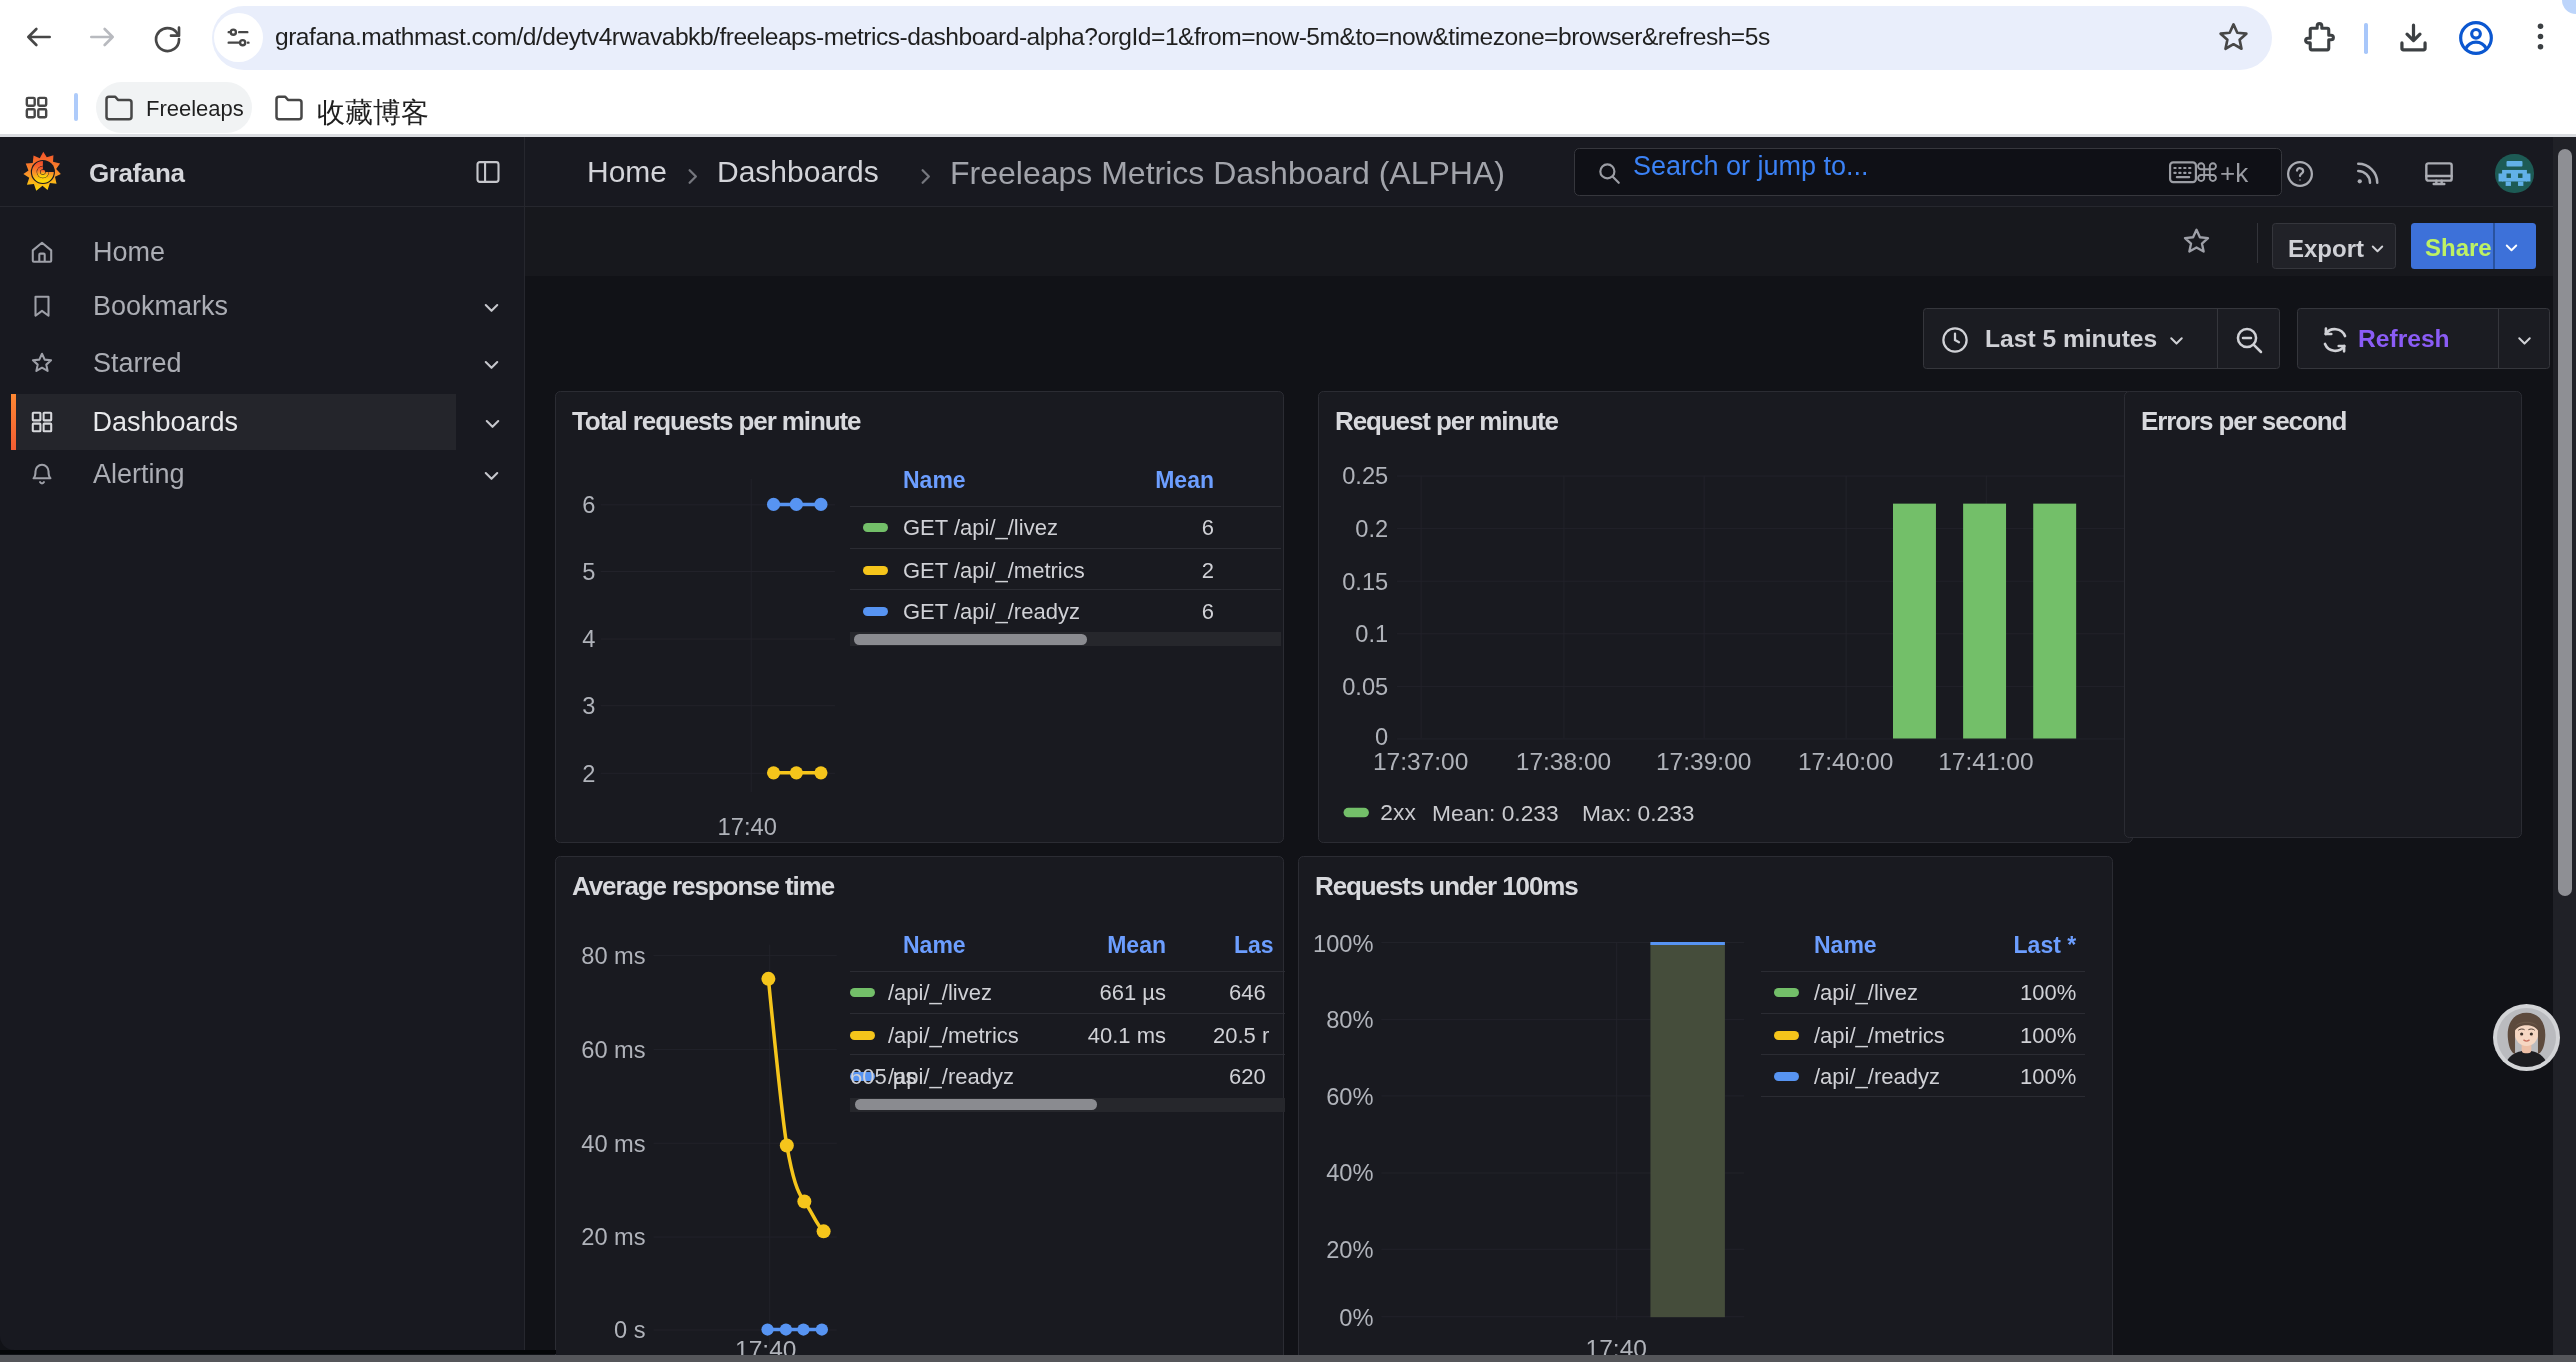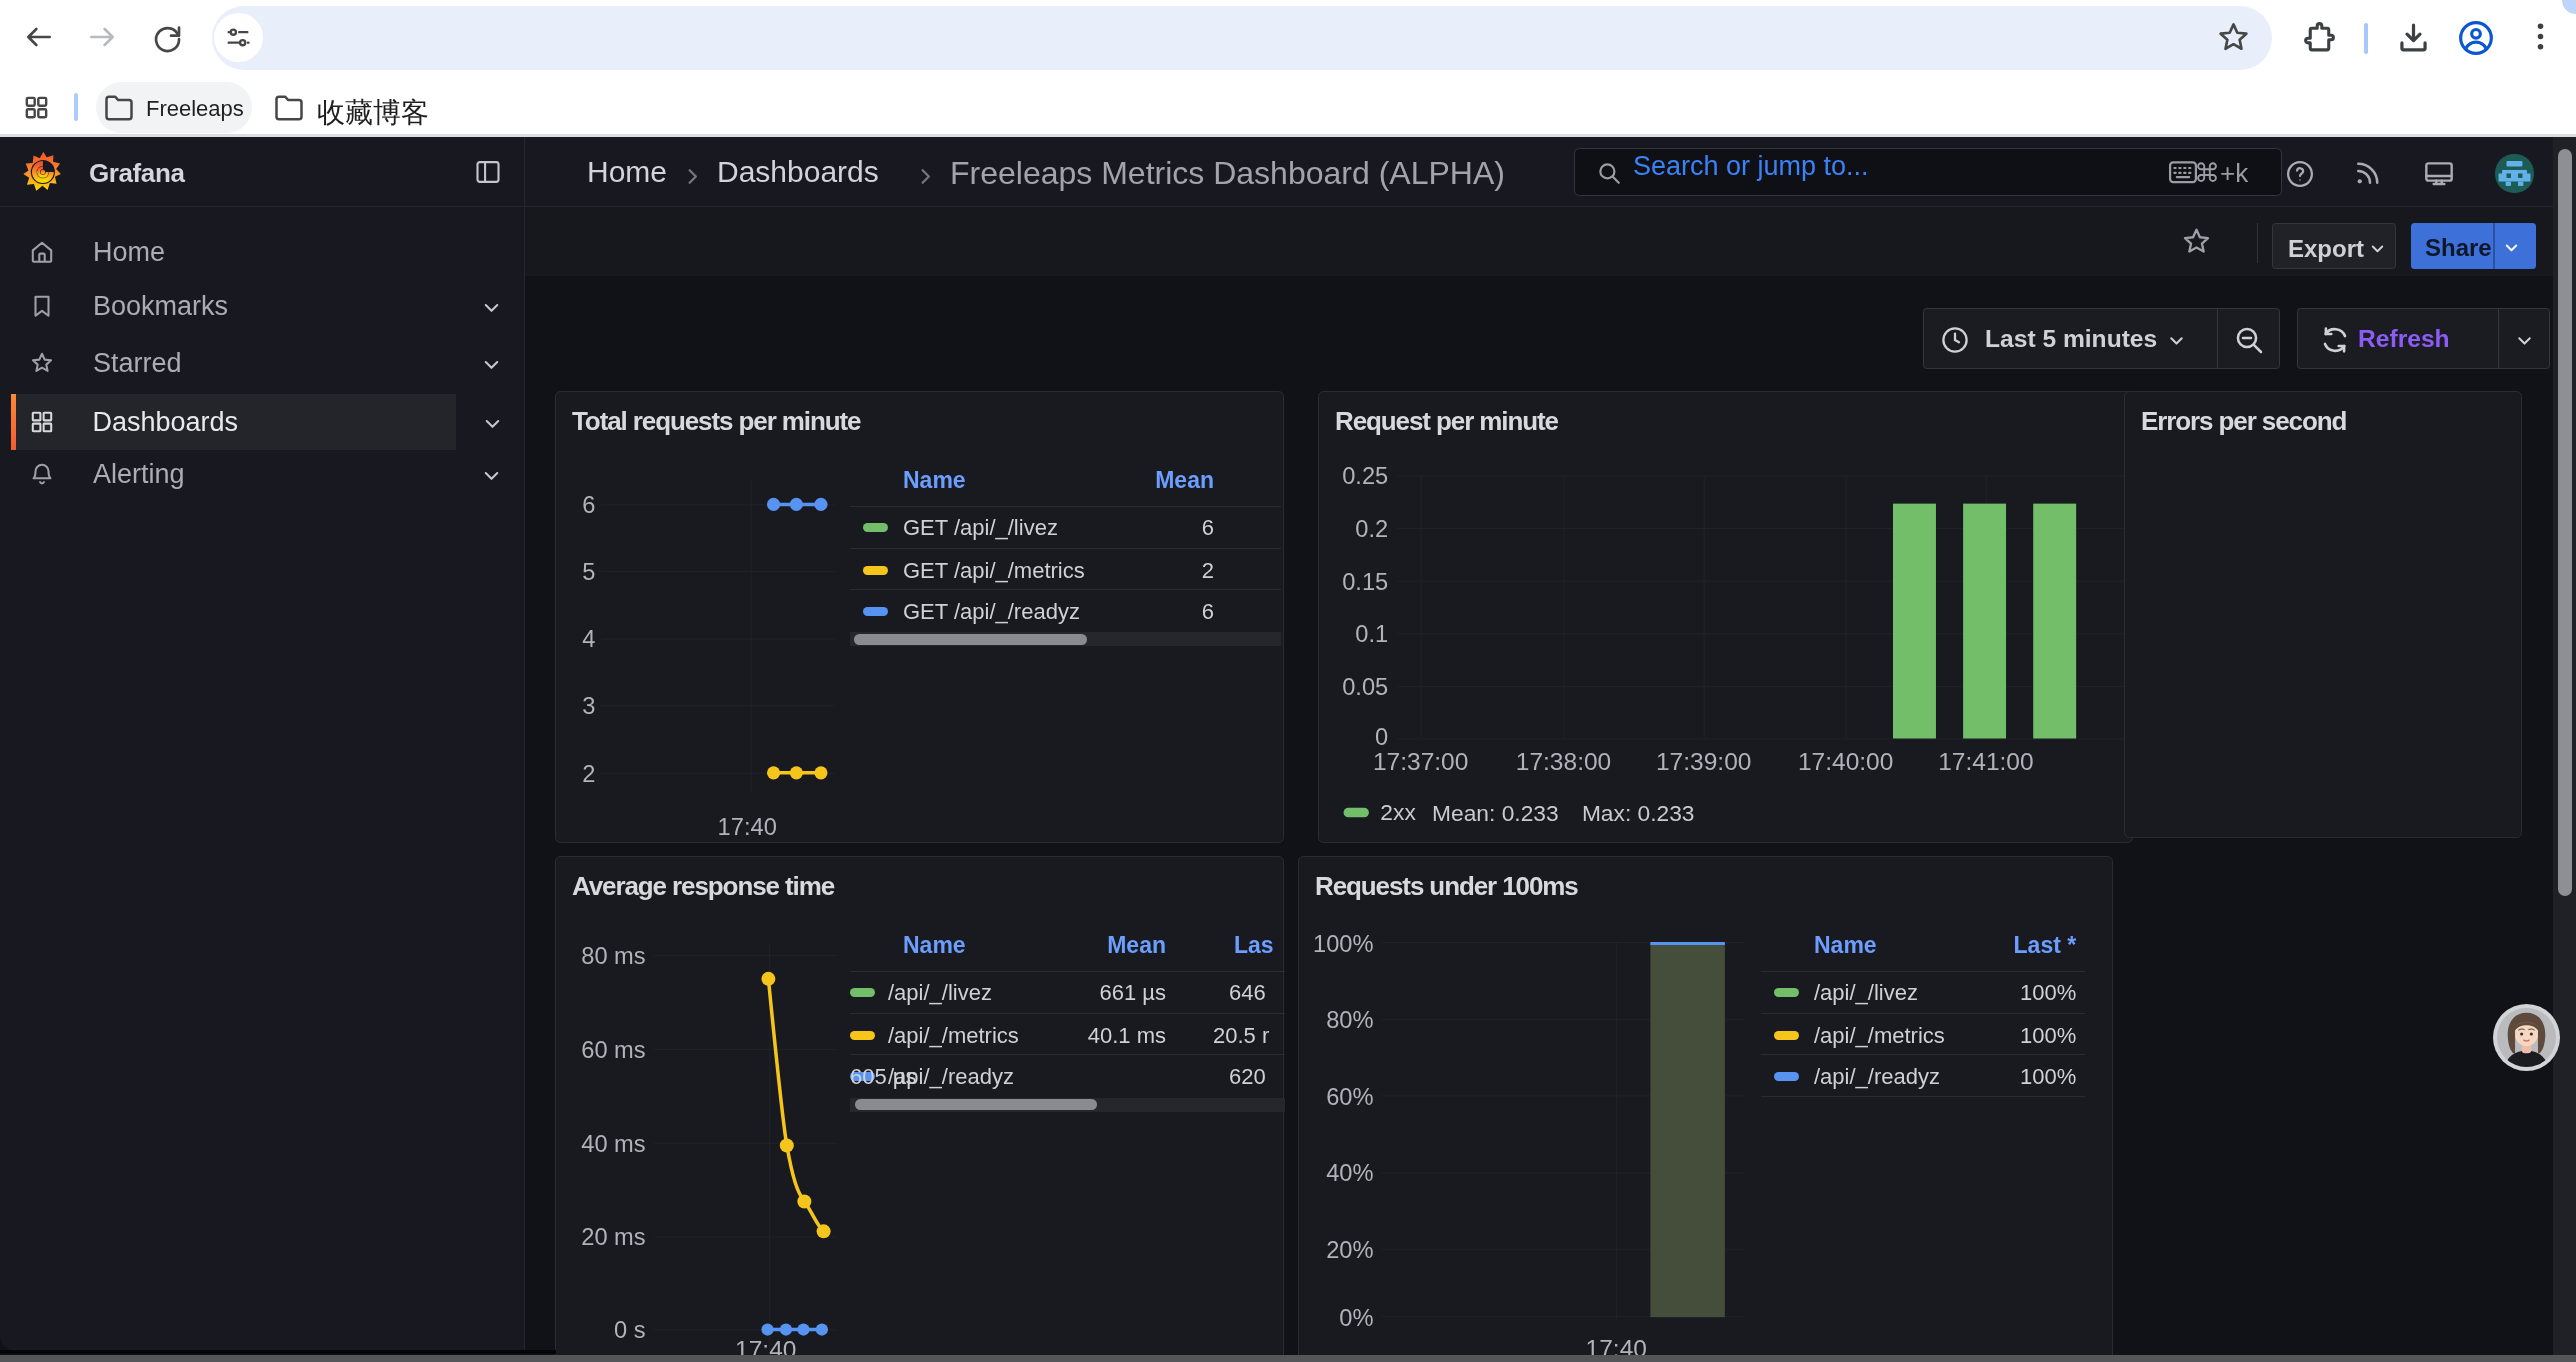--- a/index.html
+++ b/index.html
@@ -59,20 +59,21 @@
         <path d="M21 5v6h-6" stroke-linejoin="round"></path>
       </svg>
     <div id="urlpill"></div>
     <div id="sitechip"></div>
     <svg class="abs" style="left:224px;top:24px" width="28" height="28" viewBox="0 0 24 24" fill="none" stroke="#474747" stroke-width="2" stroke-linecap="round">
         <circle cx="8" cy="7" r="2.2"></circle>
         <path d="M13 7h7M4 7h1.5"></path>
         <circle cx="16" cy="16" r="2.2"></circle>
         <path d="M4 16h9M20.5 16H21"></path>
       </svg>
+    <div id="urltext">grafana.mathmast.com/d/deytv4rwavabkb/freeleaps-metrics-dashboard-alpha?orgId=1&amp;from=now-5m&amp;to=now&amp;timezone=browser&amp;refresh=5s</div>
     <svg class="abs" style="left:2215px;top:19px" width="37" height="37" viewBox="0 0 24 24" fill="none" stroke="#474747" stroke-width="1.7" stroke-linejoin="round">
         <path d="M12 3.5l2.47 5.4 5.9.62-4.4 3.98 1.22 5.8L12 16.35 6.81 19.3l1.22-5.8-4.4-3.98 5.9-.62z"></path>
       </svg>
     <svg class="abs" style="left:2301px;top:19px" width="37" height="37" viewBox="0 0 24 24" fill="none" stroke="#3c4043" stroke-width="2" stroke-linejoin="round">
         <path d="M10.5 4.5a1.5 1.5 0 0 1 3 0V6H17a1 1 0 0 1 1 1v3.5h1.5a1.5 1.5 0 0 1 0 3H18V19a1 1 0 0 1-1 1H7a1 1 0 0 1-1-1v-3.5H4.5a1.5 1.5 0 0 1 0-3H6V7a1 1 0 0 1 1-1h3.5z"></path>
       </svg>
     <div class="abs" style="left:2364px;top:23px;width:3.5px;height:31px;background:#a8c7fa;border-radius:1.8px"></div>
     <svg class="abs" style="left:2395px;top:19px" width="37" height="37" viewBox="0 0 24 24" fill="none" stroke="#3c4043" stroke-width="2.1" stroke-linecap="round" stroke-linejoin="round">
         <path d="M12 4v10m0 0l-4.2-4.2M12 14l4.2-4.2"></path>
         <path d="M4.5 15.5V19a1 1 0 0 0 1 1h13a1 1 0 0 0 1-1v-3.5" stroke-linejoin="miter"></path>
@@ -235,21 +236,21 @@
           <path d="M12 3.5l2.47 5.4 5.9.62-4.4 3.98 1.22 5.8L12 16.35 6.81 19.3l1.22-5.8-4.4-3.98 5.9-.62z"></path>
         </svg>
       <div class="abs" style="left:1732px;top:16px;width:0.9px;height:40px;background:#33343a"></div>
       <div class="abs" style="left:1747px;top:16px;width:124px;height:46px;background:#212228;border:0.9px solid #35363c;border-radius:3.5px">
         <div class="abs" style="left:15px;top:10.5px;font-size:24px;font-weight:600;color:#d0d1d6">Export</div>
         <svg class="abs" style="left:95px;top:15px" width="19" height="19" viewBox="0 0 24 24" fill="none" stroke="#d0d1d6" stroke-width="2.4" stroke-linecap="round" stroke-linejoin="round">
             <path d="M6 9.5l6 6 6-6"></path>
           </svg>
       </div>
       <div class="abs" style="left:1886px;top:16px;width:125px;height:46px;background:#3d71d9;border-radius:3.5px">
-        <div class="abs" style="left:14px;top:10.5px;font-size:24px;font-weight:700;color:#0f172a">Share</div>
+        <div class="abs" style="left:14px;top:10.5px;font-size:24px;font-weight:700;color:#bef264">Share</div>
         <div class="abs" style="left:82px;top:0;width:1.8px;height:46px;background:#29539f"></div>
         <svg class="abs" style="left:91px;top:15px" width="19" height="19" viewBox="0 0 24 24" fill="none" stroke="#ffffff" stroke-width="2.4" stroke-linecap="round" stroke-linejoin="round">
             <path d="M6 9.5l6 6 6-6"></path>
           </svg>
       </div>
     </div>
     <div id="canvas" style="overflow:hidden">
 
       <div class="abs" style="left:1398px;top:32px;width:357px;height:61px;background:#1b1c22;border:0.9px solid #35363c;border-radius:3.5px">
         <svg class="abs" style="left:16px;top:16px" width="30" height="30" viewBox="0 0 24 24" fill="none" stroke="#d0d1d6" stroke-width="1.8" stroke-linecap="round">

